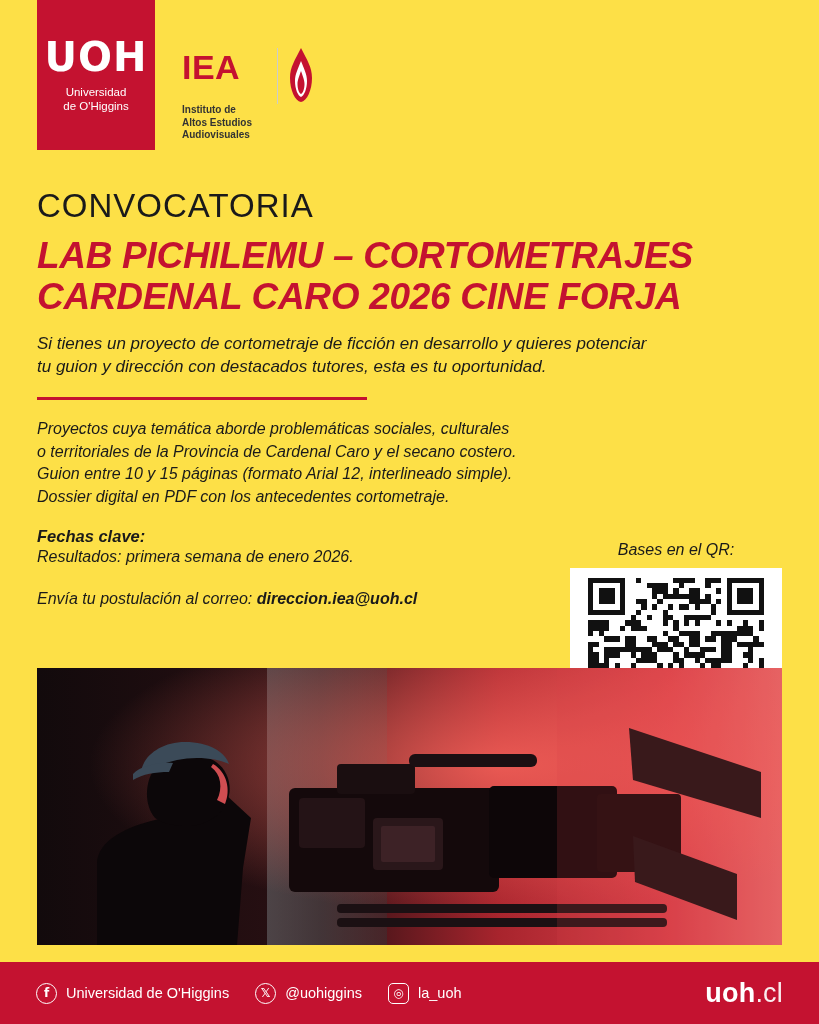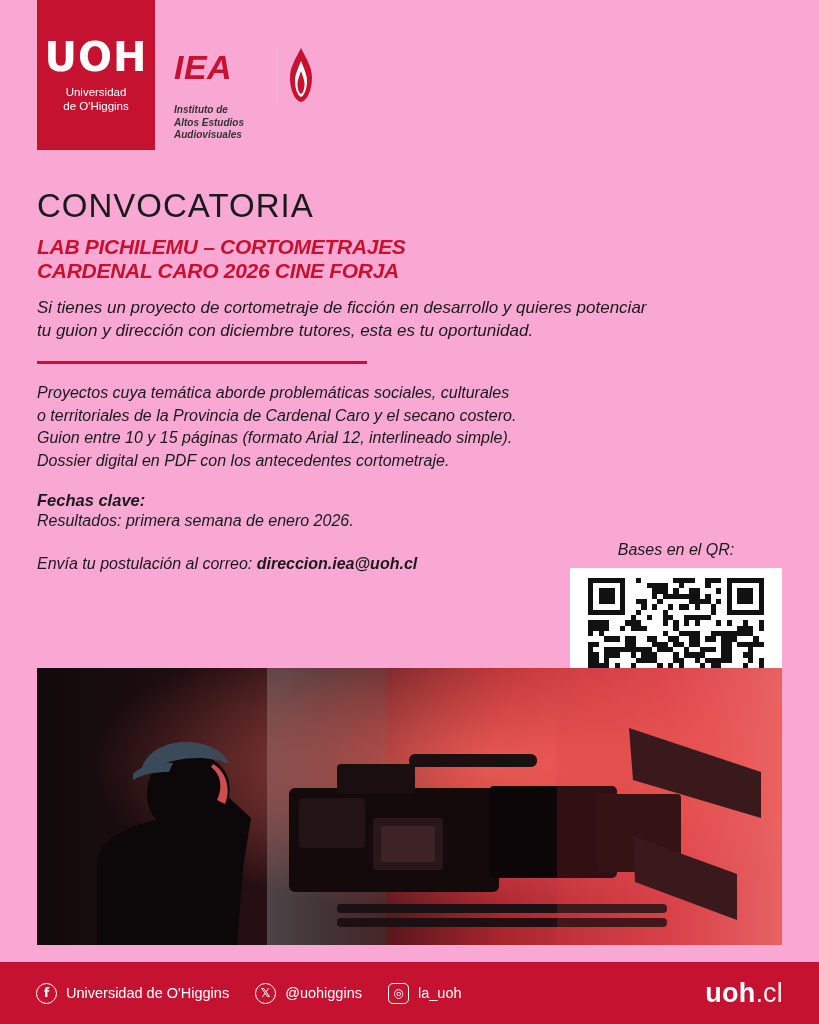--- a/index.html
+++ b/index.html
@@ -7,21 +7,21 @@
     width: 819px;
     height: 1024px;
     background: #ffffff;
     font-family: "Liberation Sans", sans-serif;
     overflow: hidden;
   }
   .poster {
     position: relative;
     width: 819px;
     height: 1024px;
-    background: #f9a8d4;
+    background: #fde047;
   }
 
   
   .header {
     position: relative;
     height: 155px;
   }
   .uoh-block {
     position: absolute;
     left: 37px;
@@ -46,24 +46,23 @@
   .uoh-sub {
     margin-top: 8px;
     color: #ffffff;
     font-size: 11.5px;
     line-height: 1.25;
     text-align: center;
     font-family: "Liberation Sans", sans-serif;
   }
   .iea-block {
     position: absolute;
-    left: 174px;
+    left: 182px;
     top: 50px;
     width: 95px;
-    font-style: italic;
   }
   .iea-title {
     color: #c41230;
     font-size: 34px;
     font-weight: bold;
     letter-spacing: 0.5px;
     line-height: 1;
   }
   .iea-sub {
     margin-top: 20px;
@@ -109,21 +108,21 @@
     margin-top: 32px;
     font-size: 33px;
     letter-spacing: 1px;
     color: #1a1a1a;
     font-weight: 400;
     font-family: "Liberation Sans", sans-serif;
   }
   .main-title {
     margin-top: 10px;
     color: #c41230;
-    font-size: 21px;
+    font-size: 37px;
     font-weight: bold;
     line-height: 1.12;
     font-style: italic;
     letter-spacing: -0.3px;
   }
   .lead {
     margin-top: 14px;
     font-size: 17px;
     font-style: italic;
     color: #1a1a1a;
@@ -290,21 +289,21 @@
 
     <div class="convocatoria">CONVOCATORIA</div>
 
     <div class="main-title">
       <div>LAB PICHILEMU – CORTOMETRAJES</div>
       <div>CARDENAL CARO 2026 CINE FORJA</div>
     </div>
 
     <div class="lead">
       <div>Si tienes un proyecto de cortometraje de ficción en desarrollo y quieres potenciar</div>
-      <div>tu guion y dirección con diciembre tutores, esta es tu oportunidad.</div>
+      <div>tu guion y dirección con destacados tutores, esta es tu oportunidad.</div>
     </div>
 
     <div class="rule"></div>
 
     <div class="section">
       <div class="section-line">Proyectos cuya temática aborde problemáticas sociales, culturales</div>
       <div class="section-line">o territoriales de la Provincia de Cardenal Caro y el secano costero.</div>
       <div class="section-line">Guion entre 10 y 15 páginas (formato Arial 12, interlineado simple).</div>
       <div class="section-line">Dossier digital en PDF con los antecedentes cortometraje.</div>
     </div>

